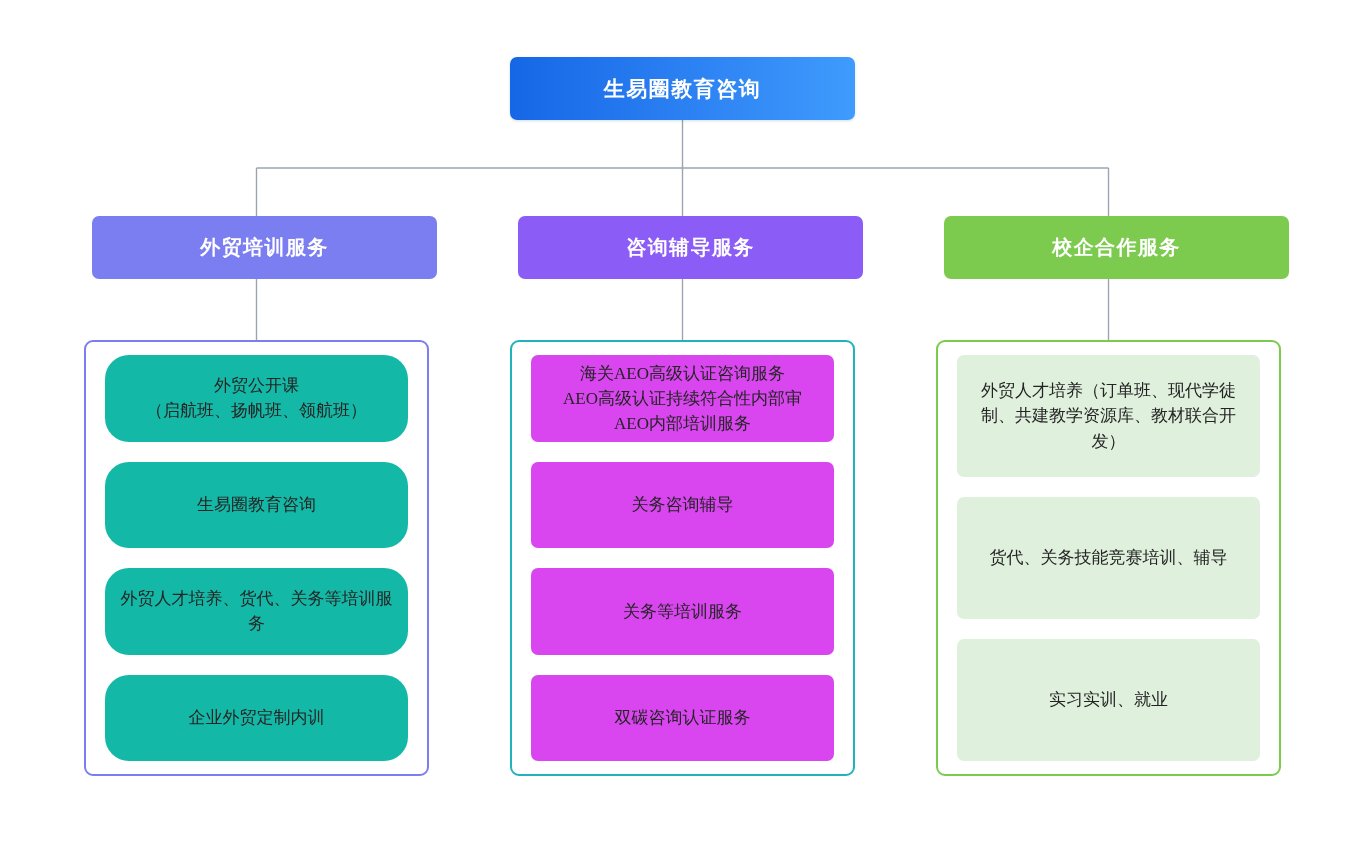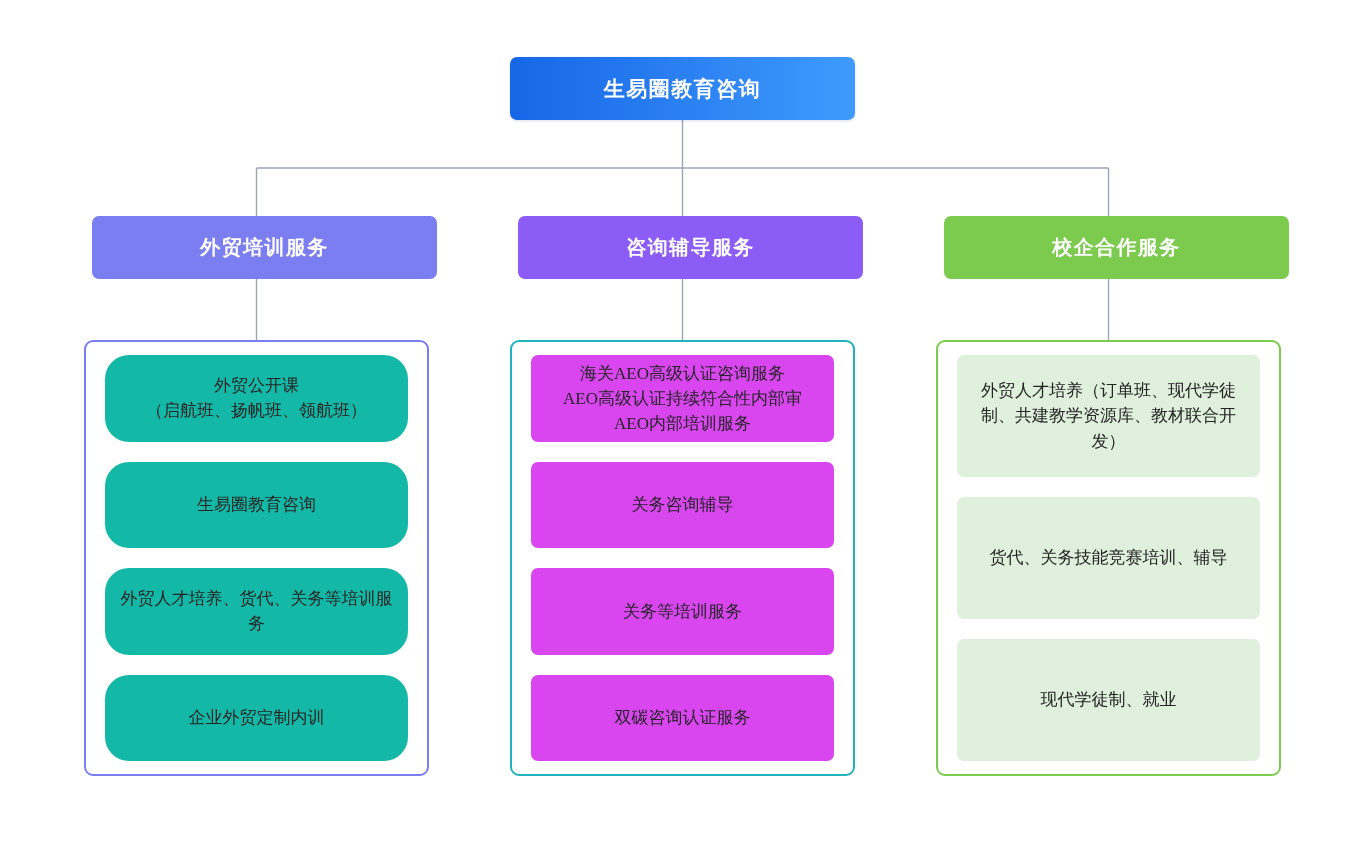--- a/index.html
+++ b/index.html
@@ -204,18 +204,18 @@
       <span class="category-header-label">校企合作服务</span>
     </div>
     <div class="items-container">
       <div class="item-box">
         <span class="item-box-label">外贸人才培养（订单班、现代学徒制、共建教学资源库、教材联合开发）</span>
       </div>
       <div class="item-box">
         <span class="item-box-label">货代、关务技能竞赛培训、辅导</span>
       </div>
       <div class="item-box">
-        <span class="item-box-label">现代学徒制、就业</span>
+        <span class="item-box-label">实习实训、就业</span>
       </div>
     </div>
   </div>
 
 </div>
 
 </body></html>

